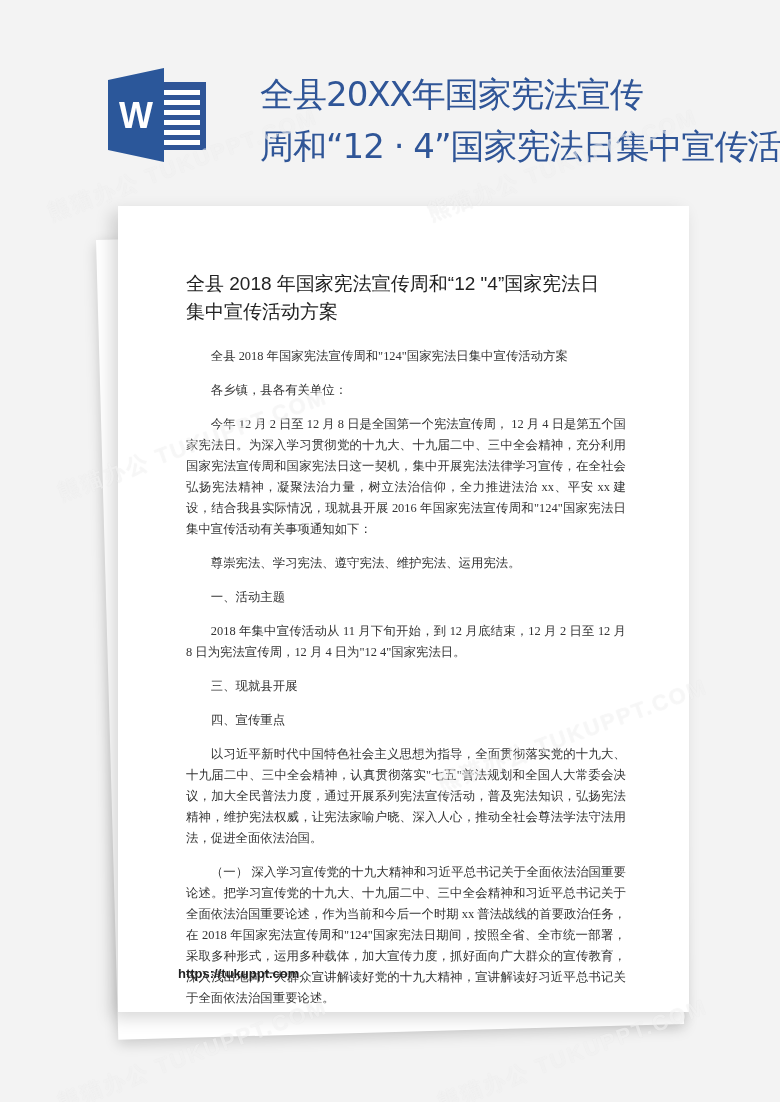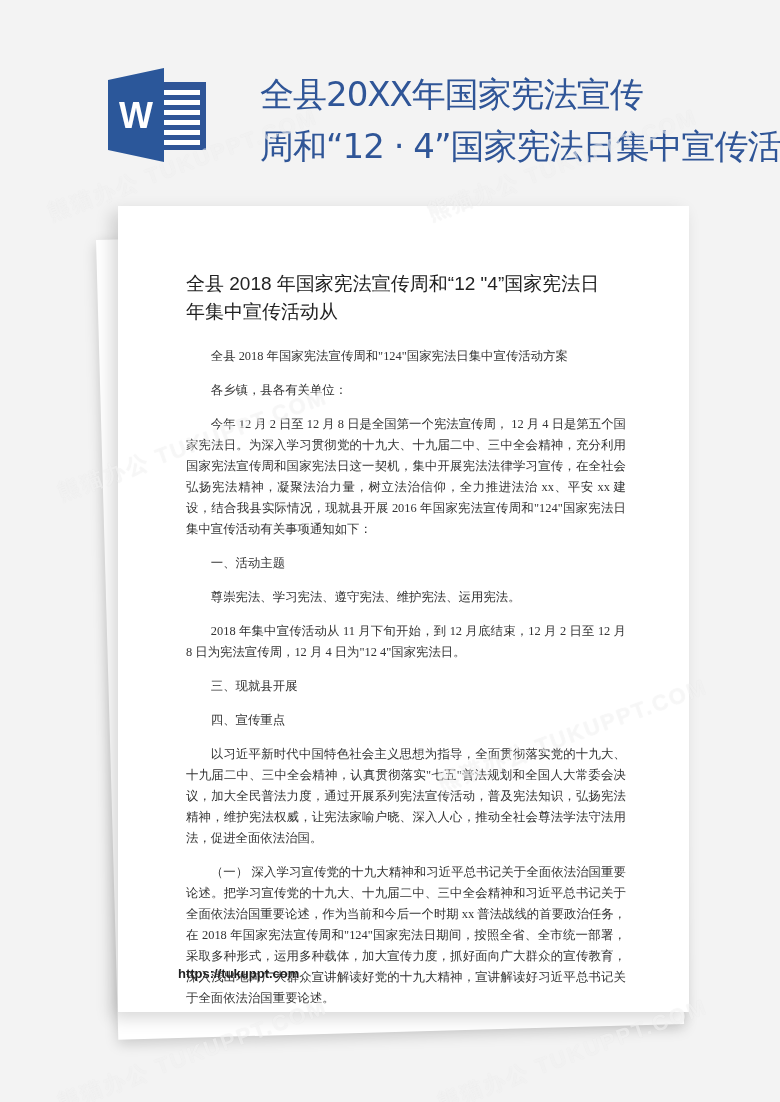--- a/index.html
+++ b/index.html
@@ -70,28 +70,28 @@
     <div>全县20XX年国家宪法宣传</div>
     <div>周和“12 · 4”国家宪法日集中宣传活动</div>
   </div>
 </div>
 
 <div class="page-back"></div>
 
 <div class="page">
   <div class="doc-title">
     <div>全县 2018 年国家宪法宣传周和“12 "4”国家宪法日</div>
-    <div>年集中宣传活动从</div>
+    <div>集中宣传活动方案</div>
   </div>
   <div class="body">
     <p class="np">全县 2018 年国家宪法宣传周和"124"国家宪法日集中宣传活动方案</p>
     <p class="np">各乡镇，县各有关单位：</p>
     <p class="np">今年 12 月 2 日至 12 月 8 日是全国第一个宪法宣传周， 12 月 4 日是第五个国家宪法日。为深入学习贯彻党的十九大、十九届二中、三中全会精神，充分利用国家宪法宣传周和国家宪法日这一契机，集中开展宪法法律学习宣传，在全社会弘扬宪法精神，凝聚法治力量，树立法治信仰，全力推进法治 xx、平安 xx 建设，结合我县实际情况，现就县开展 2016 年国家宪法宣传周和"124"国家宪法日集中宣传活动有关事项通知如下：</p>
+    <p class="np">尊崇宪法、学习宪法、遵守宪法、维护宪法、运用宪法。</p>
     <p class="np">一、活动主题</p>
-    <p class="np">尊崇宪法、学习宪法、遵守宪法、维护宪法、运用宪法。</p>
     <p class="np">2018 年集中宣传活动从 11 月下旬开始，到 12 月底结束，12 月 2 日至 12 月 8 日为宪法宣传周，12 月 4 日为"12 4"国家宪法日。</p>
     <p class="np">三、现就县开展</p>
     <p class="np">四、宣传重点</p>
     <p class="np">以习近平新时代中国特色社会主义思想为指导，全面贯彻落实党的十九大、十九届二中、三中全会精神，认真贯彻落实"七五"普法规划和全国人大常委会决议，加大全民普法力度，通过开展系列宪法宣传活动，普及宪法知识，弘扬宪法精神，维护宪法权威，让宪法家喻户晓、深入人心，推动全社会尊法学法守法用法，促进全面依法治国。</p>
     <p class="np">（一） 深入学习宣传党的十九大精神和习近平总书记关于全面依法治国重要论述。把学习宣传党的十九大、十九届二中、三中全会精神和习近平总书记关于全面依法治国重要论述，作为当前和今后一个时期 xx 普法战线的首要政治任务，在 2018 年国家宪法宣传周和"124"国家宪法日期间，按照全省、全市统一部署，采取多种形式，运用多种载体，加大宣传力度，抓好面向广大群众的宣传教育，深入浅出地向广大群众宣讲解读好党的十九大精神，宣讲解读好习近平总书记关于全面依法治国重要论述。</p>
   </div>
   <div class="footer-url">https://tukuppt.com</div>
 </div>
 
 <div class="wm" style="left:40px;top:150px;">熊猫办公 TUKUPPT.COM</div>

